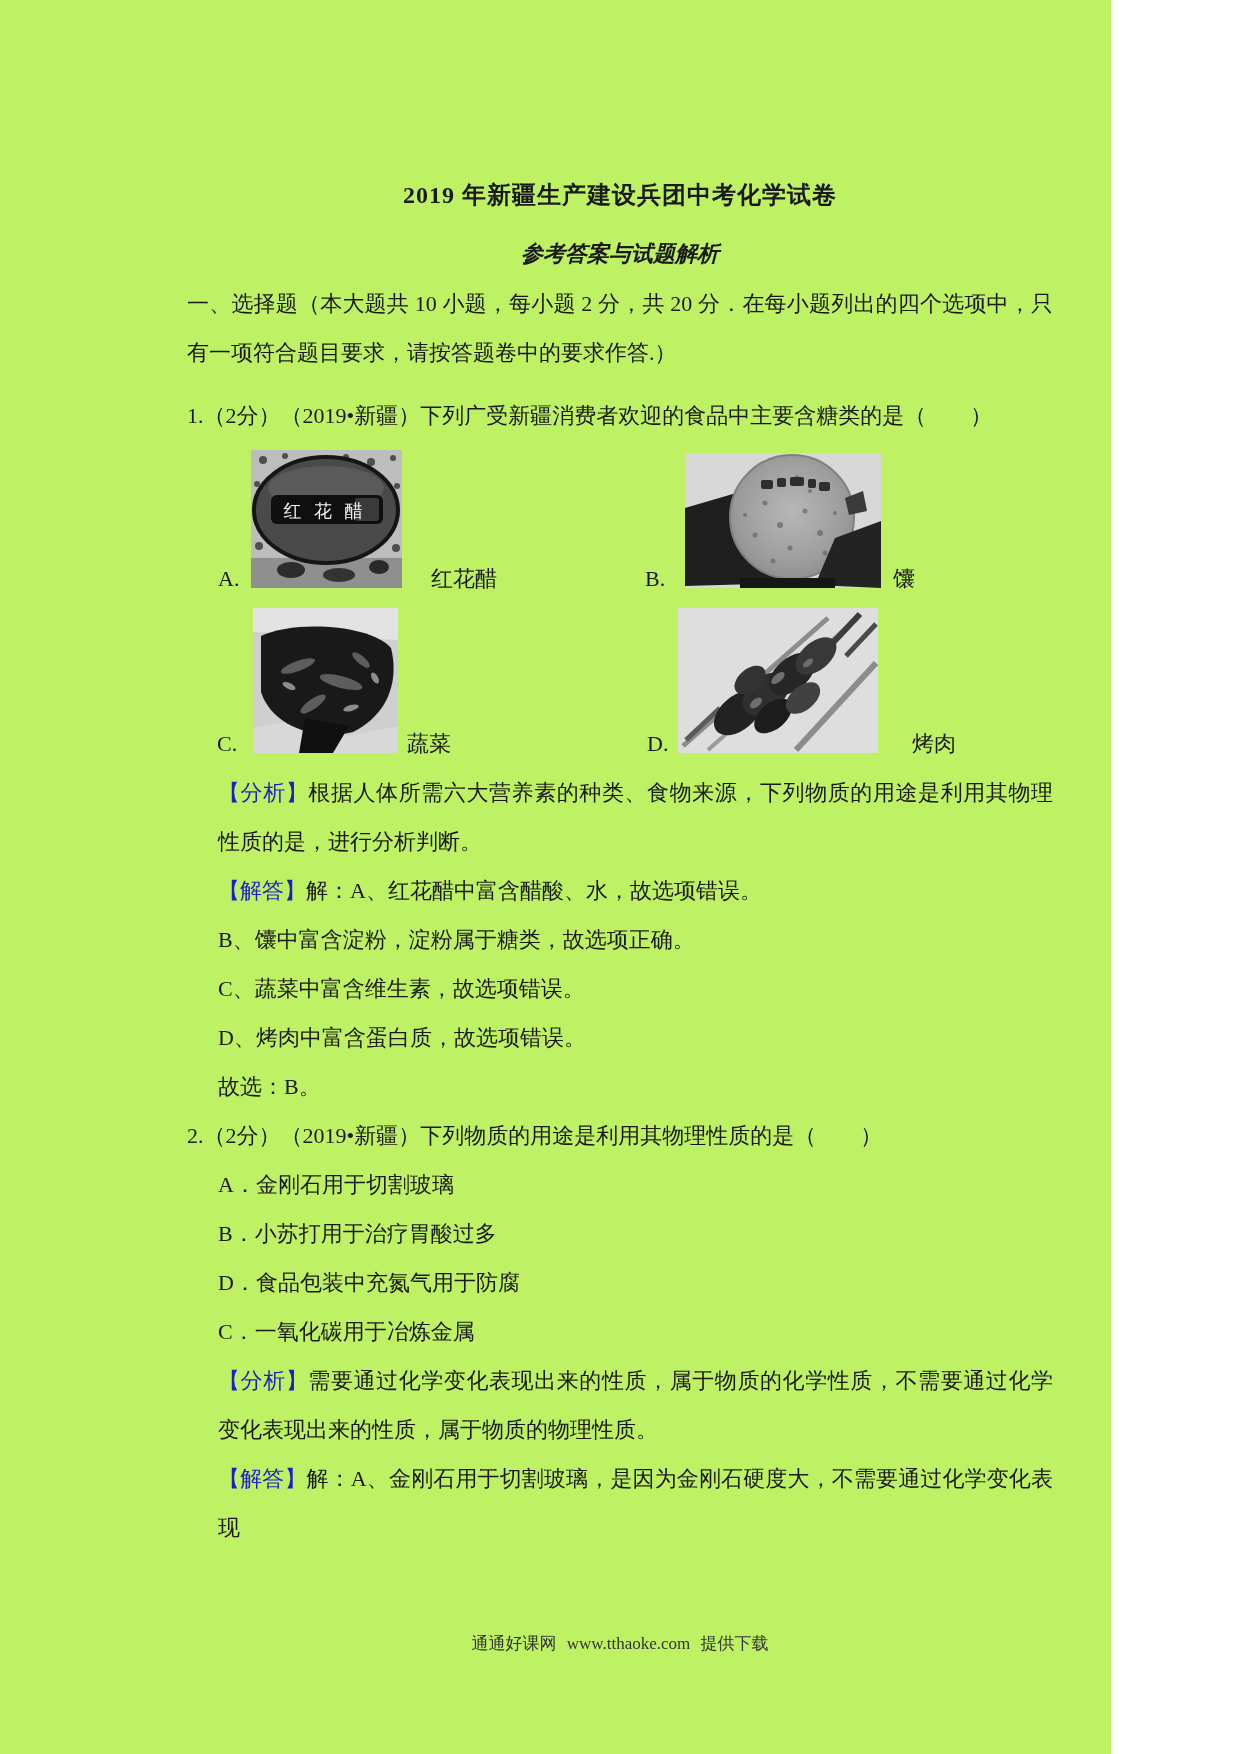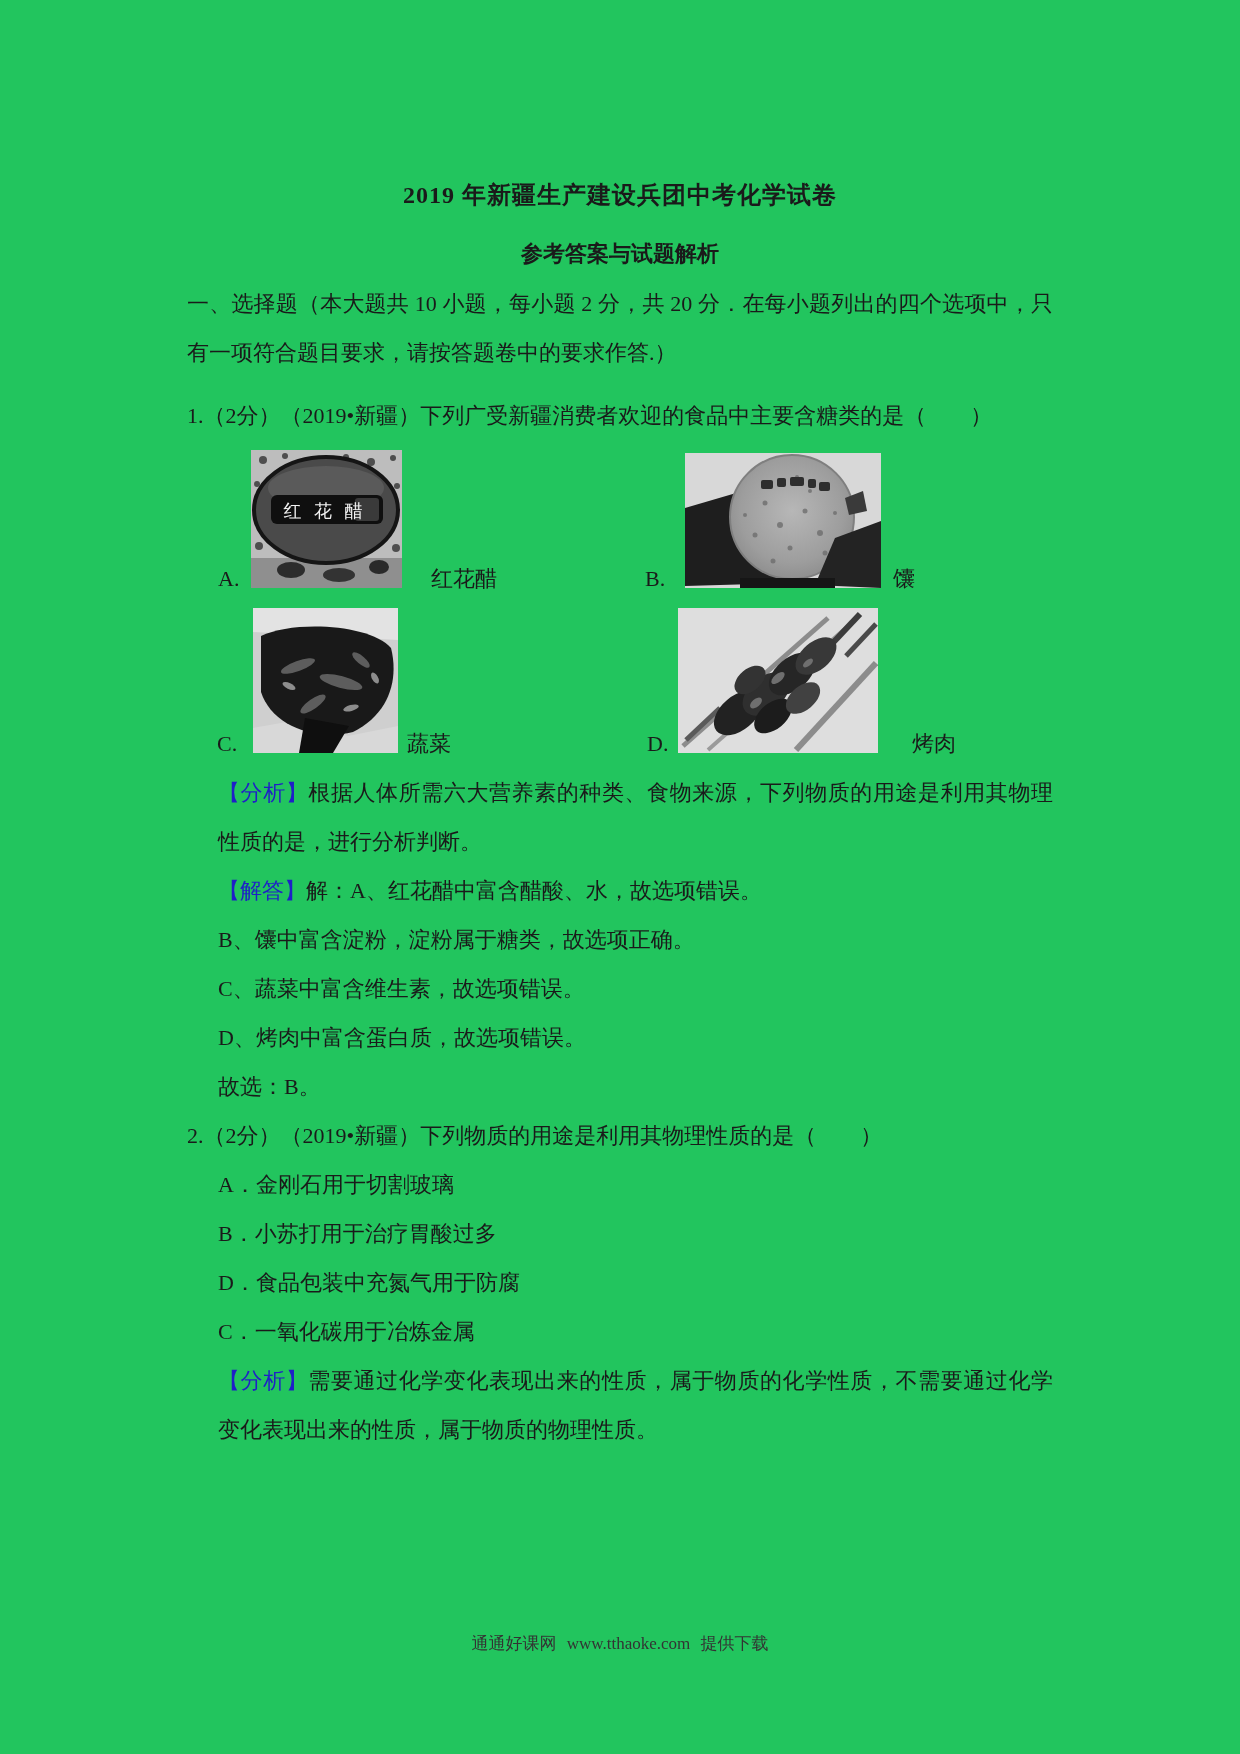--- a/index.html
+++ b/index.html
@@ -1,33 +1,33 @@
 <!DOCTYPE html>
 <html lang="zh"><head>
 <meta charset="utf-8">
 <style>
   html,body{margin:0;padding:0;background:#ffffff;}
   .page{
     position:relative;
-    width:1240px;height:1754px;
-    background:#22c55e;
+    width:1111px;height:1754px;
+    background:#bef264;
     font-family:"Liberation Serif","DejaVu Serif",serif;
     color:#1a1a1a;
     overflow:hidden;
   }
   .content{
     position:absolute;left:187px;top:180px;width:866px;
   }
   .doc-title{
     font-size:24px;line-height:30px;font-weight:700;
     text-align:center;margin:0 0 30px 0;letter-spacing:1px;
   }
   .doc-subtitle{
     font-size:22px;line-height:28px;font-weight:700;
-    text-align:center;margin:0 0 11px 0;
+    text-align:center;margin:0 0 11px 0;font-style:italic;
   }
   .section-heading{
     font-size:22px;line-height:49px;font-weight:400;
     text-align:justify;margin:0;
   }
   .stem{
     font-size:22px;line-height:49px;margin:0;text-align:justify;
   }
   .mt14{margin-top:14px;}
   .para{
@@ -198,17 +198,18 @@
 
     <p class="stem">2.（2分）（2019•新疆）下列物质的用途是利用其物理性质的是（　　）</p>
 
     <p class="para">A．金刚石用于切割玻璃</p>
     <p class="para">B．小苏打用于治疗胃酸过多</p>
     <p class="para">D．食品包装中充氮气用于防腐</p>
     <p class="para">C．一氧化碳用于冶炼金属</p>
 
     <p class="para"><span class="tag">【分析】</span><span>需要通过化学变化表现出来的性质，属于物质的化学性质，不需要通过化学变化表现出来的性质，属于物质的物理性质。</span></p>
 
+    <p class="para"><span class="tag">【解答】</span><span>解：A、金刚石用于切割玻璃，是因为金刚石硬度大，不需要通过化学变化表现</span></p>
 
   </div>
 
   <div class="footer">通通好课网 www.tthaoke.com 提供下载</div>
 </div>
 
 </body></html>

